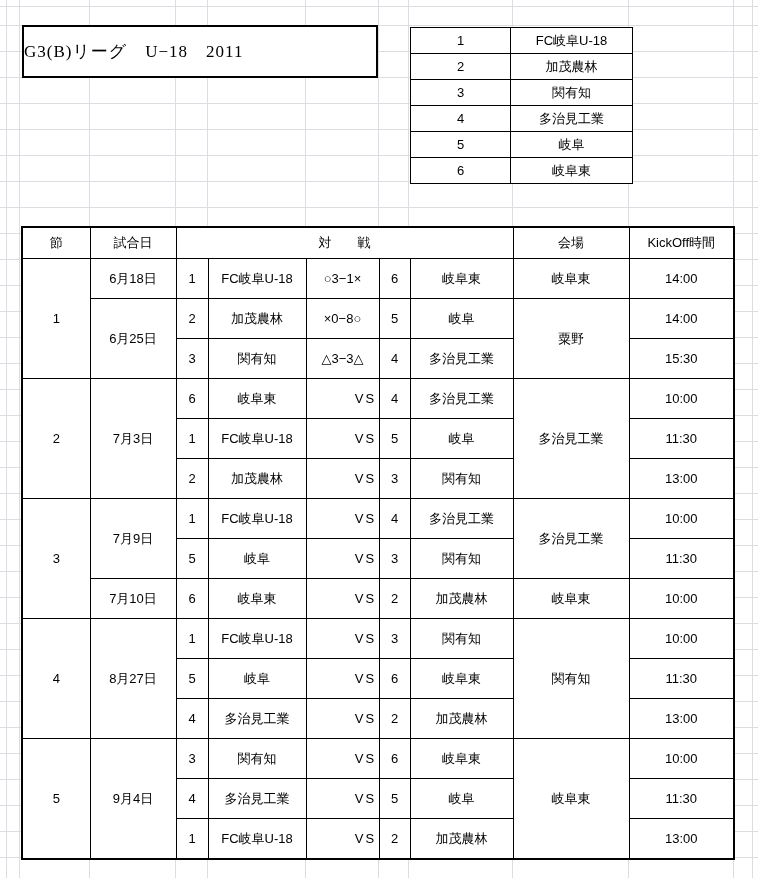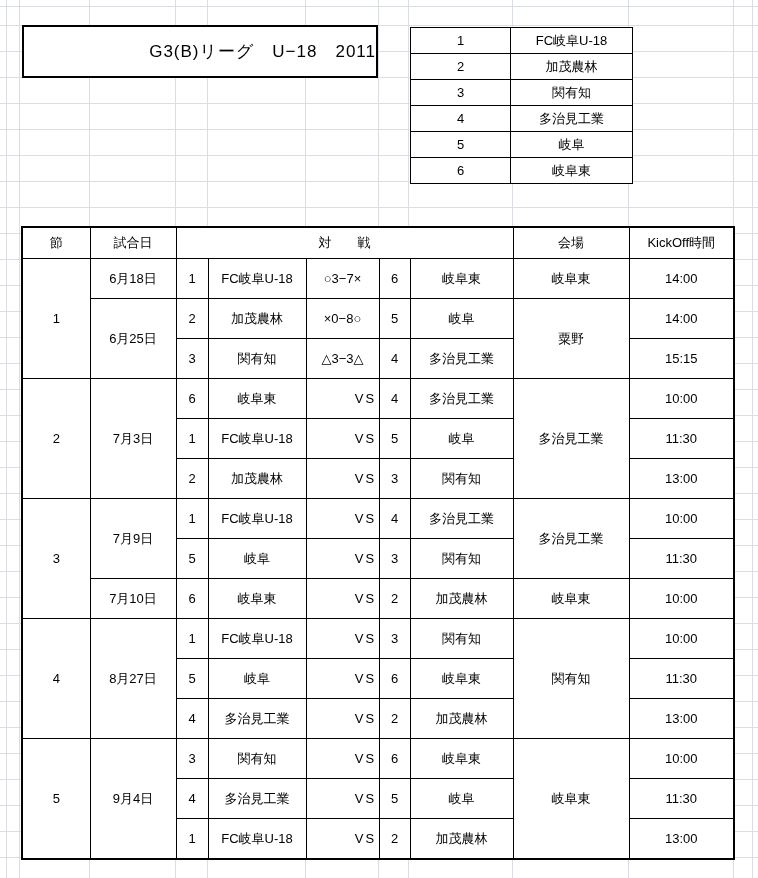--- a/index.html
+++ b/index.html
@@ -13,22 +13,22 @@
     font-family:"Liberation Sans","DejaVu Sans",sans-serif;
     color:#000;
     overflow:hidden;
   }
   .vline { position:absolute; top:0; bottom:0; width:1px; background:#dadde3; }
   .hline-top { position:absolute; left:0; right:0; top:6px; height:1px; background:#dadde3; }
 
   .title-box {
     position:absolute; left:22px; top:25px; width:356px; height:53px;
     background:#fff; border:2px solid #000; box-sizing:border-box;
-    display:flex; align-items:center; justify-content:flex-end;
-    font-size:17px; letter-spacing:1px; white-space:pre;
+    display:flex; align-items:center; justify-content:flex-start;
+    font-size:17px; letter-spacing:1px; white-space:pre;font-family:Liberation Serif, serif;
   }
 
   table { border-collapse:collapse; table-layout:fixed; background:#fff; }
   td, th { border:1px solid #000; padding:0; text-align:center; vertical-align:middle;
            font-size:13px; font-weight:normal; overflow:hidden; white-space:nowrap; }
 
   .teams { position:absolute; left:410px; top:27px; width:222px; }
   .teams td { height:25px; }
 
   .schedule { position:absolute; left:21px; top:226px; width:712px; border:2px solid #000; }
@@ -111,21 +111,21 @@
         <th colspan="5">対　　戦</th>
         <th>会場</th>
         <th>KickOff時間</th>
       </tr>
 
       <tr class="row">
         <td rowspan="3">1</td>
         <td>6月18日</td>
         <td>1</td>
         <td>FC岐阜U-18</td>
-        <td>○3−7×</td>
+        <td>○3−1×</td>
         <td>6</td>
         <td>岐阜東</td>
         <td>岐阜東</td>
         <td>14:00</td>
       </tr>
       <tr class="row">
         <td rowspan="2">6月25日</td>
         <td>2</td>
         <td>加茂農林</td>
         <td>×0−8○</td>
@@ -133,21 +133,21 @@
         <td>岐阜</td>
         <td rowspan="2">粟野</td>
         <td>14:00</td>
       </tr>
       <tr class="row">
         <td>3</td>
         <td>関有知</td>
         <td>△3−3△</td>
         <td>4</td>
         <td>多治見工業</td>
-        <td>15:15</td>
+        <td>15:30</td>
       </tr>
 
       <tr class="row">
         <td rowspan="3">2</td>
         <td rowspan="3">7月3日</td>
         <td>6</td>
         <td>岐阜東</td>
         <td class="vs-cell">VS</td>
         <td>4</td>
         <td>多治見工業</td>

